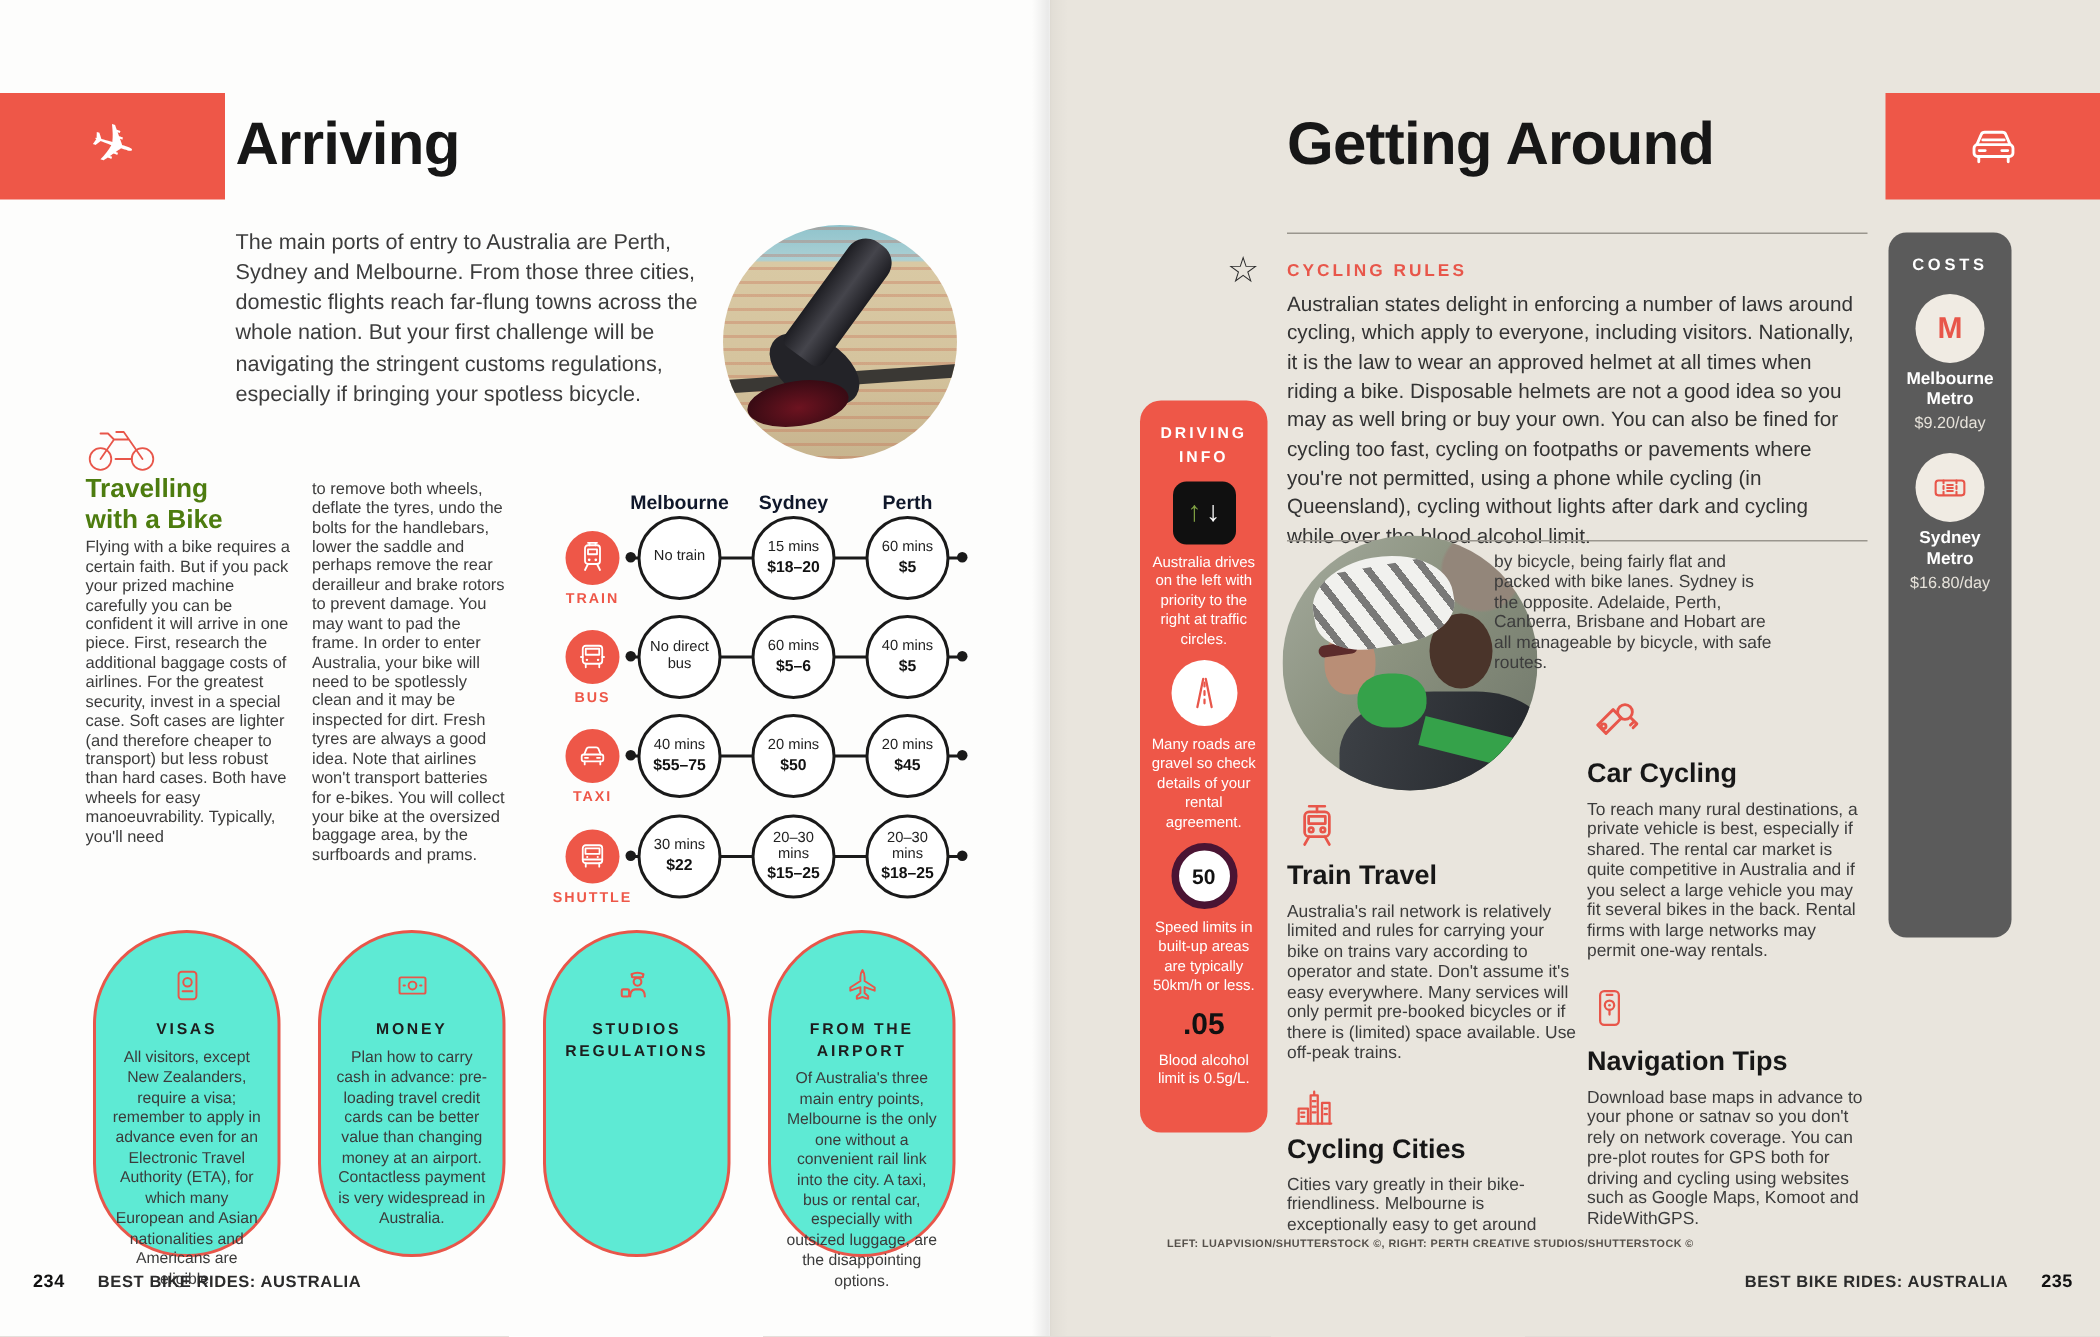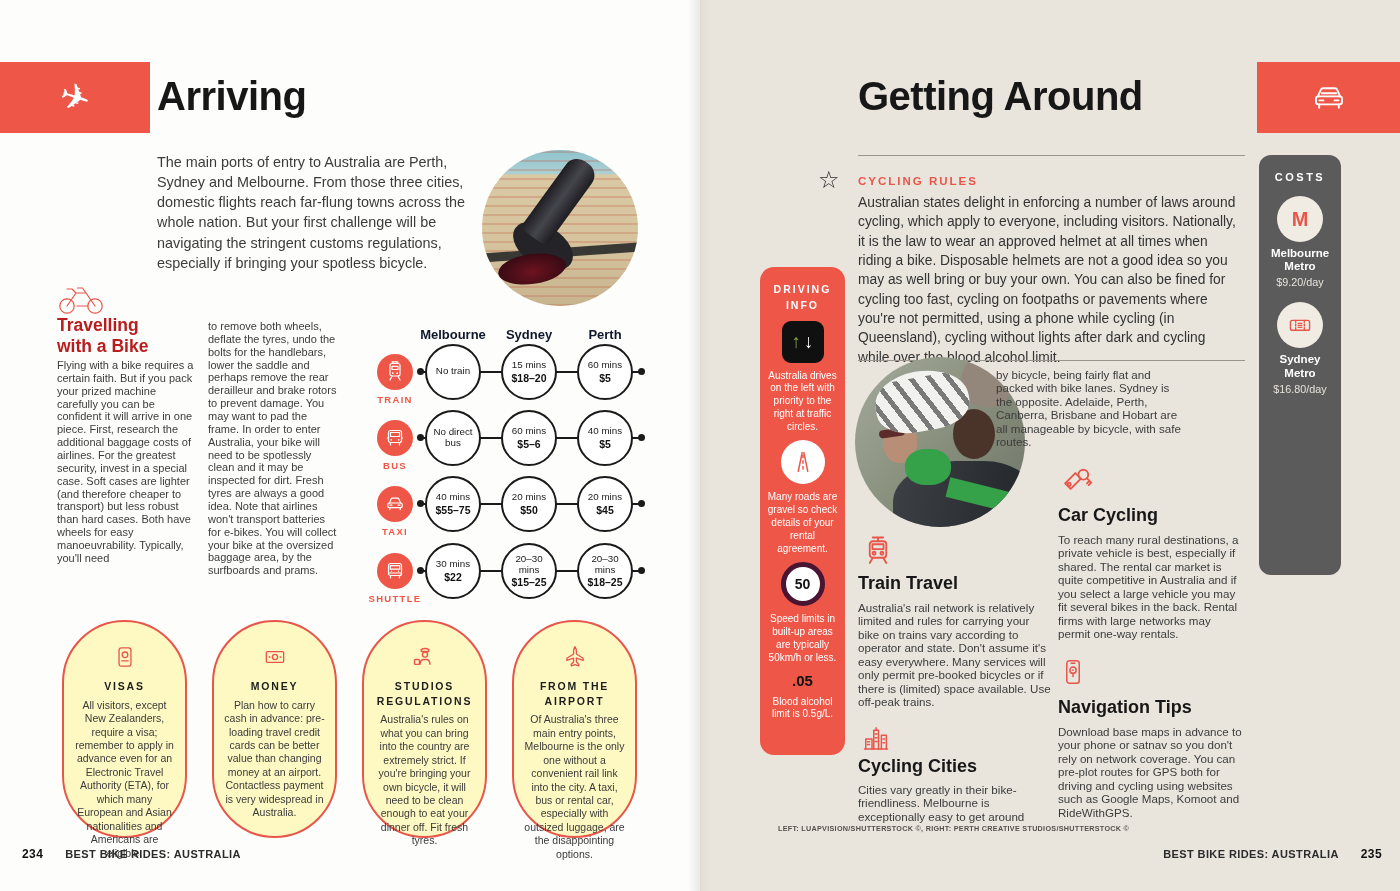--- a/index.html
+++ b/index.html
@@ -24,34 +24,34 @@
   .trow .tline{position:absolute;left:72px;right:10px;top:30px;height:2px;background:#1a1a1a;}
   .trow .dotL,.trow .dotR{position:absolute;top:27px;width:7px;height:7px;background:#1a1a1a;border-radius:50%;}
   .trow .dotL{left:67px;} .trow .dotR{right:5px;}
   .trow .micon{position:absolute;left:27px;top:13px;width:36px;height:36px;border-radius:50%;background:#ee5748;color:#fff;display:flex;align-items:center;justify-content:center;}
   .trow .mlabel{position:absolute;left:0;top:53px;width:90px;text-align:center;font-size:9.5px;font-weight:700;letter-spacing:1.3px;color:#ee5748;}
   .node{position:absolute;top:3px;width:56px;height:56px;box-sizing:border-box;border:2px solid #1a1a1a;border-radius:50%;background:#fff;display:flex;flex-direction:column;align-items:center;justify-content:center;text-align:center;}
   .node .t{font-size:9.8px;line-height:1.08;color:#222;padding:0 4px;}
   .node .p{font-size:10.5px;font-weight:700;color:#111;margin-top:1px;}
   .n0{left:75px;} .n1{left:151px;} .n2{left:227px;}
   
-  .oval{position:absolute;top:620px;width:125px;height:218px;box-sizing:border-box;border:2px solid #e8564a;border-radius:63px;background:#fef9c3;text-align:center;padding:20px 9px 0;}
+  .oval{position:absolute;top:620px;width:125px;height:218px;box-sizing:border-box;border:2px solid #e8564a;border-radius:63px;background:#5eead4;text-align:center;padding:20px 9px 0;}
   .oval .oicon{height:30px;color:#e8564a;display:flex;align-items:center;justify-content:center;}
   .oval h4{font-size:10.5px;letter-spacing:1.8px;font-weight:700;color:#1d1d1d;margin:7px 0 5px;line-height:1.4;}
   .oval p{font-size:10.5px;line-height:1.28;color:#3b3b3b;margin:0;}
   
   #driving{left:760px;top:267px;width:85px;height:488px;box-sizing:border-box;background:#ee5748;border-radius:14px;color:#fff;text-align:center;padding:15px 7px;display:flex;flex-direction:column;align-items:center;gap:7px;}
   #driving .dtitle{font-size:10.5px;font-weight:700;letter-spacing:2px;line-height:1.5;}
   #driving .dtxt{font-size:10px;line-height:1.28;}
   .sign-two-way{width:42px;height:42px;background:#101010;border-radius:9px;display:flex;align-items:center;justify-content:center;gap:3px;font-size:19px;font-weight:700;}
   .circle-icon{width:44px;height:44px;border-radius:50%;background:#fff;color:#e8564a;display:flex;align-items:center;justify-content:center;}
   .speed-sign{width:44px;height:44px;box-sizing:border-box;border:5px solid #4a1433;border-radius:50%;background:#fff;color:#111;display:flex;align-items:center;justify-content:center;font-size:14px;font-weight:800;}
-  .bac{font-size:15px;font-weight:800;color:#111;}
-  
-  #costs{left:1259px;top:155px;width:82px;height:420px;box-sizing:border-box;background:#5b5b5b;border-radius:12px;color:#fff;text-align:center;padding:16px 5px;}
+  .bac{font-size:20px;font-weight:800;color:#111;}
+  
+  #costs{left:1259px;top:155px;width:82px;height:470px;box-sizing:border-box;background:#5b5b5b;border-radius:12px;color:#fff;text-align:center;padding:16px 5px;}
   #costs .ctitle{font-size:11px;font-weight:700;letter-spacing:2.5px;}
   .citem{margin-top:13px;}
   .ccircle{width:46px;height:46px;border-radius:50%;background:#f0ebe3;color:#e8564a;margin:0 auto 5px;display:flex;align-items:center;justify-content:center;}
   .clabel{font-size:11.5px;font-weight:700;line-height:1.15;}
   .cvalue{font-size:10.8px;color:#e6e2da;line-height:1.2;margin-top:3px;}
   .metroM{font-size:20px;font-weight:800;}
   
   .footer{position:absolute;top:847px;font-size:11px;font-weight:700;letter-spacing:.4px;color:#2b2b2b;display:flex;gap:22px;align-items:baseline;}
   .pageno{font-size:12px;font-weight:800;color:#111;}
   
@@ -99,21 +99,21 @@
   </div>
 
   <div class="abs red" style="left:57px;top:285px;">
     <svg width="48" height="30" viewBox="0 0 48 30" class="stroke-thin">
       <circle cx="10" cy="21" r="7.2"></circle>
         <circle cx="38" cy="21" r="7.2"></circle>
       <path d="M10 21 L19 8 H29 L38 21 M19 8 l-4 -4 h-5 M29 8 l-3.5 -5 h-5 M20 21 h11"></path>
     </svg>
   </div>
 
-  <div class="abs" style="left:57px;top:315px;width:120px;font-size:17.5px;line-height:1.22;font-weight:800;color:#b91c1c;">Travelling with a Bike</div>
+  <div class="abs" style="left:57px;top:315px;width:120px;font-size:17.5px;line-height:1.22;font-weight:800;color:#4d7c0f;">Travelling with a Bike</div>
   <div class="abs body-txt" style="left:57px;top:359px;width:142px;font-size:11px;line-height:1.17;">Flying with a bike requires a certain faith. But if you pack your prized machine carefully you can be confident it will arrive in one piece. First, research the additional baggage costs of airlines. For the greatest security, invest in a special case. Soft cases are lighter (and therefore cheaper to transport) but less robust than hard cases. Both have wheels for easy manoeuvrability. Typically, you'll need</div>
   <div class="abs body-txt" style="left:208px;top:320px;width:132px;font-size:11px;line-height:1.17;">to remove both wheels, deflate the tyres, undo the bolts for the handlebars, lower the saddle and perhaps remove the rear derailleur and brake rotors to prevent damage. You may want to pad the frame. In order to enter Australia, your bike will need to be spotlessly clean and it may be inspected for dirt. Fresh tyres are always a good idea. Note that airlines won't transport batteries for e-bikes. You will collect your bike at the oversized baggage area, by the surfboards and prams.</div>
 
   <div class="thead" style="left:408px;">Melbourne</div>
   <div class="thead" style="left:484px;">Sydney</div>
   <div class="thead" style="left:560px;">Perth</div>
 
   <div class="trow" style="top:341px;">
     <div class="tline"></div>
     <div class="dotL"></div>
@@ -250,21 +250,20 @@
   <div class="oval" style="left:362px;">
     <div class="oicon">
       <svg width="30" height="28" viewBox="0 0 24 24" class="stroke-thin">
         <path d="M8.6 5.6 Q12 3.8 15.4 5.6 L15 7.3 H9 Z"></path>
         <circle cx="12" cy="9.9" r="2.2"></circle>
         <path d="M7.8 18.3 Q7.8 14.6 10.6 14.2 h2.8 Q16.2 14.6 16.2 18.3"></path>
         <rect x="3" y="14.2" width="4.2" height="4.1" rx=".8"></rect>
       </svg>
     </div>
     <h4>STUDIOS REGULATIONS</h4>
-    <p>Australia's rules on what you can bring into the country are extremely strict. If you're bringing your own bicycle, it will need to be clean enough to eat your dinner off. Fit fresh tyres.</p>
   </div>
   <div class="oval" style="left:512px;">
     <div class="oicon">
       <svg width="26" height="28" viewBox="0 0 24 24" class="stroke-thin">
         <path d="M12 2.5 q1.3 2 1.3 4.5 v2.2 l6.2 4 v2 l-6.2 -2.2 v3.6 l2.2 2 v1.6 l-3.5 -1.1 -3.5 1.1 v-1.6 l2.2 -2 v-3.6 l-6.2 2.2 v-2 l6.2 -4 V7 q0 -2.5 1.3 -4.5 Z"></path>
       </svg>
     </div>
     <h4>FROM THE AIRPORT</h4>
     <p>Of Australia's three main entry points, Melbourne is the only one without a convenient rail link into the city. A taxi, bus or rental car, especially with outsized luggage, are the disappointing options.</p>
   </div>

